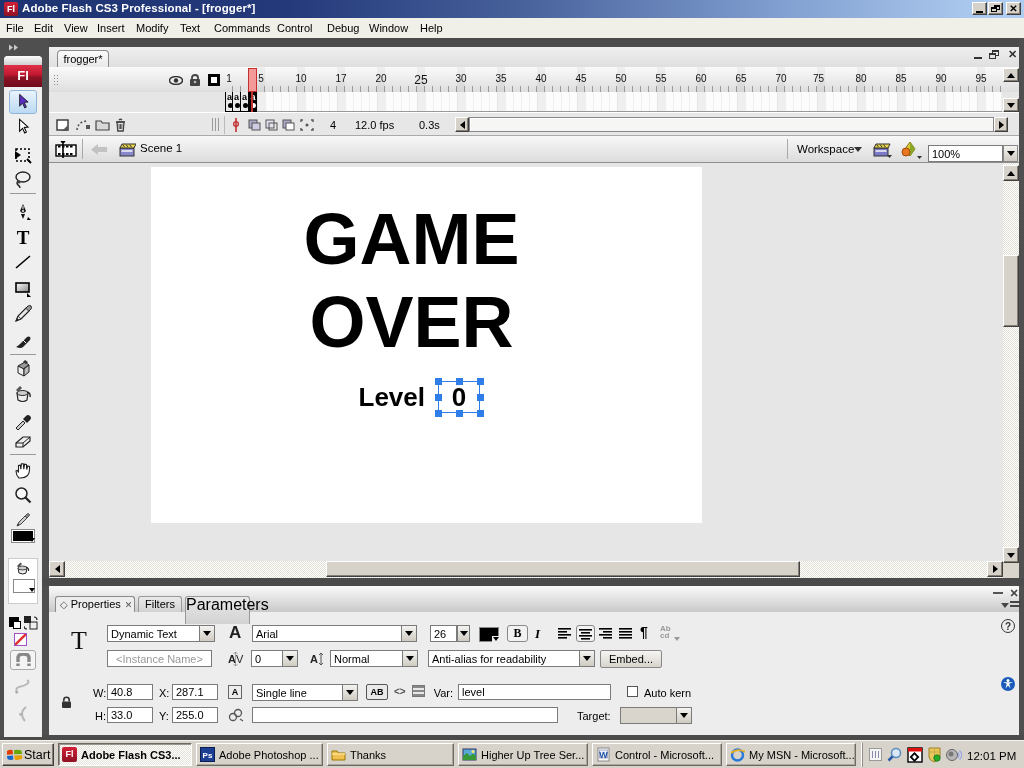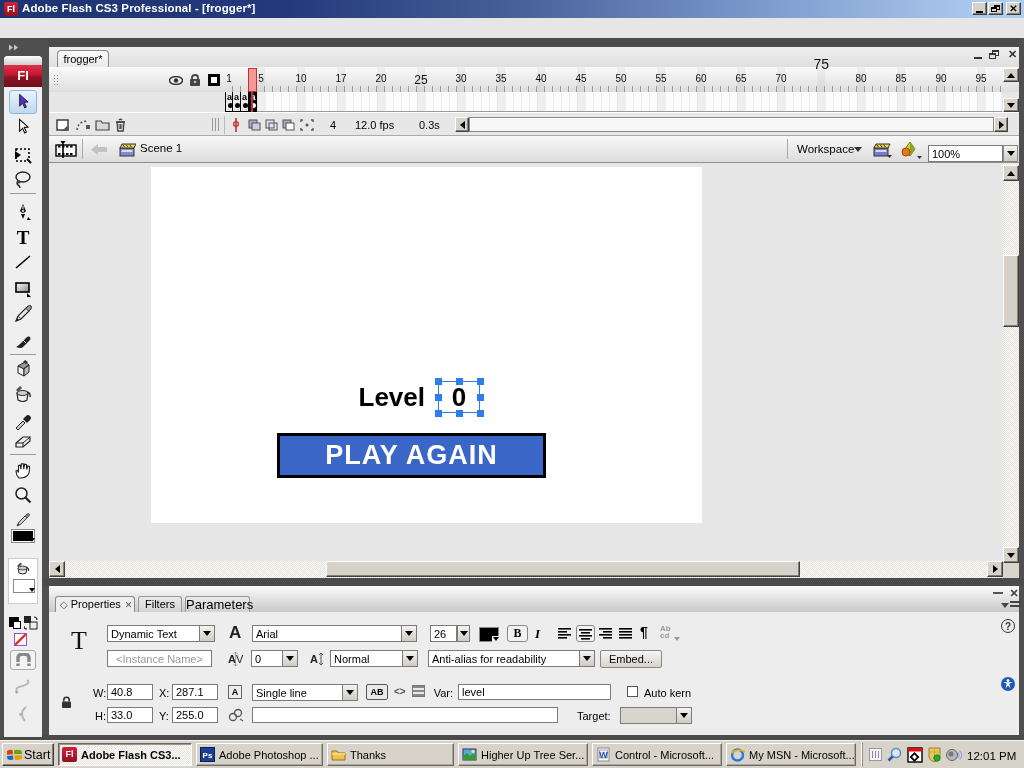--- a/index.html
+++ b/index.html
@@ -24,20 +24,33 @@
  <div class="abs" style="left:22px;top:2px;color:#fff;font-weight:bold;font-size:11.5px;letter-spacing:0.1px">Adobe Flash CS3 Professional - [frogger*]</div>
  <div class="abs bvl2 ctr" style="left:972px;top:2px;width:15px;height:13px">
         <div style="width:7px;height:2px;background:#000;margin-top:6px"></div>
       </div>
  <div class="abs bvl2" style="left:988px;top:2px;width:15px;height:13px">
         <div class="abs" style="left:5px;top:2px;width:6px;height:5px;border:1px solid #000;border-top:2px solid #000"></div>
         <div class="abs" style="left:2px;top:4px;width:6px;height:5px;border:1px solid #000;border-top:2px solid #000;background:#D6D2CA"></div>
       </div>
  <div class="abs bvl2 ctr" style="left:1006px;top:2px;width:15px;height:13px;font-size:10px;font-weight:bold">✕</div>
 </div>
+<div class="abs" style="left:0;top:18px;width:1024px;height:20px;background:#F0EFE8">
+      <span class="abs" style="left:6px;top:4px;font-size:11px">File</span>
+      <span class="abs" style="left:34px;top:4px;font-size:11px">Edit</span>
+      <span class="abs" style="left:64px;top:4px;font-size:11px">View</span>
+      <span class="abs" style="left:97px;top:4px;font-size:11px">Insert</span>
+      <span class="abs" style="left:136px;top:4px;font-size:11px">Modify</span>
+      <span class="abs" style="left:180px;top:4px;font-size:11px">Text</span>
+      <span class="abs" style="left:214px;top:4px;font-size:11px">Commands</span>
+      <span class="abs" style="left:277px;top:4px;font-size:11px">Control</span>
+      <span class="abs" style="left:327px;top:4px;font-size:11px">Debug</span>
+      <span class="abs" style="left:369px;top:4px;font-size:11px">Window</span>
+      <span class="abs" style="left:420px;top:4px;font-size:11px">Help</span>
+    </div>
 
 <div class="abs" style="left:0;top:38px;width:1024px;height:9px;background:#4B4B4B"></div>
 <div class="abs" style="left:0;top:38px;width:49px;height:702px;background:#4F4F4F"></div>
 <div class="abs" style="left:1019px;top:38px;width:5px;height:702px;background:#4F4F4F"></div>
 <div class="abs" style="left:0;top:735px;width:1024px;height:5px;background:#4B4B4B"></div>
 <div class="abs" style="left:8px;top:41px;width:12px;height:7px">
  <svg width="12" height="7">
         <path d="M1 0.5 L5 3.5 L1 6.5 Z M6 0.5 L10 3.5 L6 6.5 Z" fill="#C9C9C9"></path>
       </svg>
 </div>
@@ -203,21 +216,21 @@
     <div class="abs" style="left:413px;top:73px;width:16px;text-align:center;font-size:12px;color:#111">25</div>
     <div class="abs" style="left:453px;top:73px;width:16px;text-align:center;font-size:10px;color:#111">30</div>
     <div class="abs" style="left:493px;top:73px;width:16px;text-align:center;font-size:10px;color:#111">35</div>
     <div class="abs" style="left:533px;top:73px;width:16px;text-align:center;font-size:10px;color:#111">40</div>
     <div class="abs" style="left:573px;top:73px;width:16px;text-align:center;font-size:10px;color:#111">45</div>
     <div class="abs" style="left:613px;top:73px;width:16px;text-align:center;font-size:10px;color:#111">50</div>
     <div class="abs" style="left:653px;top:73px;width:16px;text-align:center;font-size:10px;color:#111">55</div>
     <div class="abs" style="left:693px;top:73px;width:16px;text-align:center;font-size:10px;color:#111">60</div>
     <div class="abs" style="left:733px;top:73px;width:16px;text-align:center;font-size:10px;color:#111">65</div>
     <div class="abs" style="left:773px;top:73px;width:16px;text-align:center;font-size:10px;color:#111">70</div>
-    <div class="abs" style="left:813px;top:56px;width:16px;text-align:right;font-size:14px;color:#111">75</div>
+    <div class="abs" style="left:813px;top:73px;width:16px;text-align:left;font-size:10px;color:#111">75</div>
     <div class="abs" style="left:853px;top:73px;width:16px;text-align:center;font-size:10px;color:#111">80</div>
     <div class="abs" style="left:893px;top:73px;width:16px;text-align:center;font-size:10px;color:#111">85</div>
     <div class="abs" style="left:933px;top:73px;width:16px;text-align:center;font-size:10px;color:#111">90</div>
     <div class="abs" style="left:973px;top:73px;width:16px;text-align:center;font-size:10px;color:#111">95</div>
 <div class="abs" style="left:225px;top:92px;width:777px;height:20px;background:repeating-linear-gradient(90deg,rgba(0,0,0,0.05) 0 1px,transparent 1px 8px),repeating-linear-gradient(90deg,transparent 0 32px,rgba(0,0,0,0.05) 32px 40px),#FCFCFC;border-bottom:1px solid #999"></div>
 <div class="abs" style="left:225px;top:92px;width:8px;height:20px;background:#E9E9E9;border-right:1px solid #000;border-left:1px solid #000;border-bottom:1px solid #000">
 <div class="abs" style="left:0;top:0px;width:7px;text-align:center;font-size:9px;font-weight:bold;color:#000;line-height:10px">a</div>
 <div class="abs" style="left:1.5px;top:11px;width:5px;height:5px;border-radius:50%;background:#000"></div>
     </div>
     <div class="abs" style="left:233px;top:92px;width:8px;height:20px;background:#E9E9E9;border-right:1px solid #000;border-left:0px solid #000;border-bottom:1px solid #000">
@@ -325,31 +338,31 @@
         <circle cx="6" cy="11" r="4" fill="#E87820" stroke="#A04808" stroke-width="1"></circle>
         <path d="M17 15 l5 0 l-2.5 3 Z" fill="#333"></path>
       </svg>
 <div class="abs inp" style="left:879px;top:9px;width:75px;height:17px">100%</div>
 <div class="abs cbtn" style="left:954px;top:9px;width:15px;height:17px;border:1px solid #888">
         <div class="tri-dn"></div>
       </div>
 </div>
 <div class="abs" style="left:49px;top:163px;width:954px;height:398px;background:#E6E6E6"></div>
 <div class="abs" style="left:151px;top:167px;width:551px;height:356px;background:#fff"></div>
+<div class="abs" style="left:136px;top:198px;width:551px;text-align:center;font-size:72px;font-weight:bold;line-height:83px;letter-spacing:0px;color:#000">GAME<br>OVER</div>
 <div class="abs" style="left:0px;top:382px;width:425px;text-align:right;font-size:26px;font-weight:bold">Level</div>
 <div class="abs" style="left:438px;top:381px;width:42px;height:32px;border:1px solid #2F7DE8;text-align:center;font-size:26px;font-weight:bold;line-height:30px">0</div>
 <div class="abs" style="left:435px;top:378px;width:7px;height:7px;background:#2F7DE8"></div>
     <div class="abs" style="left:456px;top:378px;width:7px;height:7px;background:#2F7DE8"></div>
     <div class="abs" style="left:477px;top:378px;width:7px;height:7px;background:#2F7DE8"></div>
     <div class="abs" style="left:435px;top:394px;width:7px;height:7px;background:#2F7DE8"></div>
     <div class="abs" style="left:477px;top:394px;width:7px;height:7px;background:#2F7DE8"></div>
     <div class="abs" style="left:435px;top:410px;width:7px;height:7px;background:#2F7DE8"></div>
     <div class="abs" style="left:456px;top:410px;width:7px;height:7px;background:#2F7DE8"></div>
     <div class="abs" style="left:477px;top:410px;width:7px;height:7px;background:#2F7DE8"></div>
-<div class="abs ctr" style="left:277px;top:433px;width:269px;height:45px;background:#3A66C8;border:3px solid #000;color:#fff;font-size:27px;font-weight:bold;letter-spacing:1px">PLAY AGAIN</div>
 <div class="abs" style="left:49px;top:561px;width:954px;height:17px;background-image:linear-gradient(45deg,#fff 25%,transparent 25%,transparent 75%,#fff 75%),linear-gradient(45deg,#fff 25%,transparent 25%,transparent 75%,#fff 75%);background-size:2px 2px;background-position:0 0,1px 1px;background-color:#E2DFD5">
 <div class="abs bvl2 ctr" style="left:0;top:0;width:16px;height:16px">
         <div class="tri-lf"></div>
       </div>
 <div class="abs bvl2" style="left:277px;top:0;width:474px;height:16px"></div>
 <div class="abs bvl2 ctr" style="left:938px;top:0;width:16px;height:16px">
         <div class="tri-rt"></div>
       </div>
 </div>
 <div class="abs" style="left:1003px;top:163px;width:16px;height:415px;background-image:linear-gradient(45deg,#fff 25%,transparent 25%,transparent 75%,#fff 75%),linear-gradient(45deg,#fff 25%,transparent 25%,transparent 75%,#fff 75%);background-size:2px 2px;background-position:0 0,1px 1px;background-color:#E2DFD5">
@@ -362,21 +375,21 @@
       </div>
 <div class="abs" style="left:0;top:400px;width:16px;height:15px;background:#D9D5CD"></div>
 </div>
 <div class="abs" style="left:42px;top:578px;width:982px;height:8px;background:#4B4B4B"></div>
 <div class="abs" style="left:49px;top:586px;width:970px;height:149px;background:#EDEDED">
 <div class="abs" style="left:0;top:0;width:970px;height:26px;background:linear-gradient(180deg,#FAFAFA,#C9C9C9)">
 <div class="abs" style="left:944px;top:6px;width:10px;height:2px;background:#555"></div>
 <div class="abs" style="left:959px;top:1px;width:12px;height:12px;font-size:11px;color:#444;font-weight:bold;line-height:12px;text-align:center">✕</div>
 <div class="abs" style="left:6px;top:10px;width:80px;height:16px;background:#EDEDED;border:1px solid #8A8A8A;border-bottom:none;border-radius:3px 3px 0 0;line-height:15px"><span style="margin-left:4px;font-size:10px;color:#555">◇</span><span style="margin-left:3px;font-size:11px">Properties</span><span style="margin-left:4px;font-size:9px;color:#555">✕</span></div>
 <div class="abs" style="left:89px;top:10px;width:44px;height:16px;background:linear-gradient(180deg,#E9E9E9,#D2D2D2);border:1px solid #999;border-bottom:none;border-radius:3px 3px 0 0;text-align:center;line-height:15px;font-size:11px">Filters</div>
-<div class="abs" style="left:136px;top:10px;width:65px;height:16px;background:linear-gradient(180deg,#E9E9E9,#D2D2D2);border:1px solid #999;border-bottom:none;border-radius:3px 3px 0 0;text-align:center;line-height:15px;font-size:13px">Parameters</div>
+<div class="abs" style="left:136px;top:10px;width:65px;height:28px;background:linear-gradient(180deg,#E9E9E9,#D2D2D2);border:1px solid #999;border-bottom:none;border-radius:3px 3px 0 0;text-align:center;line-height:15px;font-size:16px">Parameters</div>
 <div class="abs" style="left:952px;top:17px;width:0;height:0;border-left:4px solid transparent;border-right:4px solid transparent;border-top:5px solid #444"></div>
 <div class="abs" style="left:961px;top:15px;width:11px;height:8px;background:repeating-linear-gradient(180deg,#444 0 2px,transparent 2px 4px)"></div>
 </div>
 <div class="abs" style="left:22px;top:40px;font-family:'Liberation Serif',serif;font-size:26px;color:#111">T</div>
 <svg class="abs" style="left:12px;top:110px" width="11" height="13" viewBox="0 0 11 13">
         <rect x="1" y="5.5" width="9" height="6.5" rx="1" fill="#333"></rect>
         <path d="M2.8 5.5 L2.8 3.8 Q2.8 1.2 5.5 1.2 Q8.2 1.2 8.2 3.8 L8.2 5.5" fill="none" stroke="#333" stroke-width="1.6"></path>
       </svg>
 <div class="abs inp" style="left:58px;top:39px;width:93px;height:17px;background:#fff;color:#000">Dynamic Text</div>
       <div class="abs cbtn" style="left:151px;top:39px;width:15px;height:17px">

